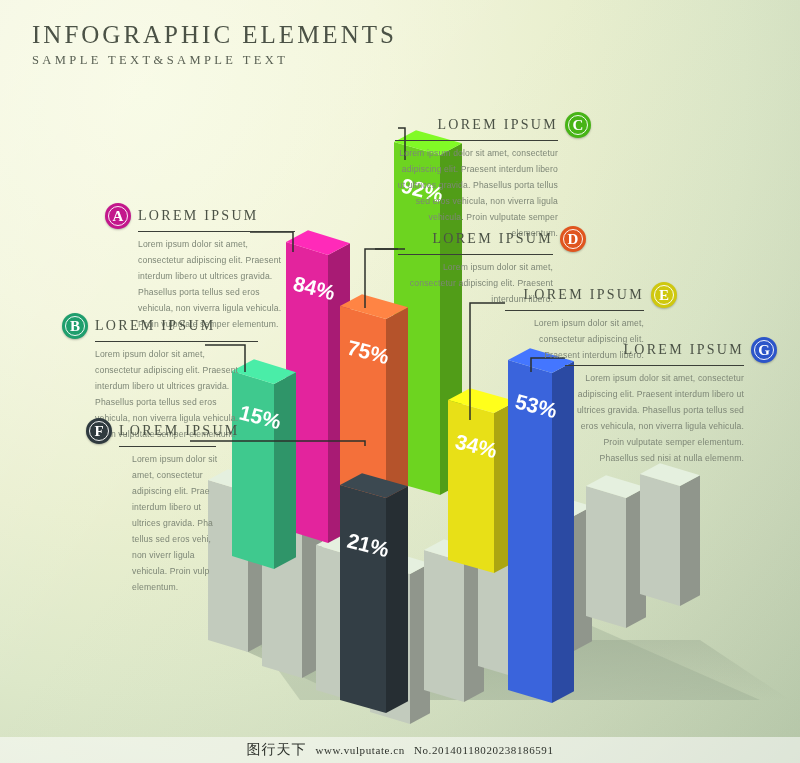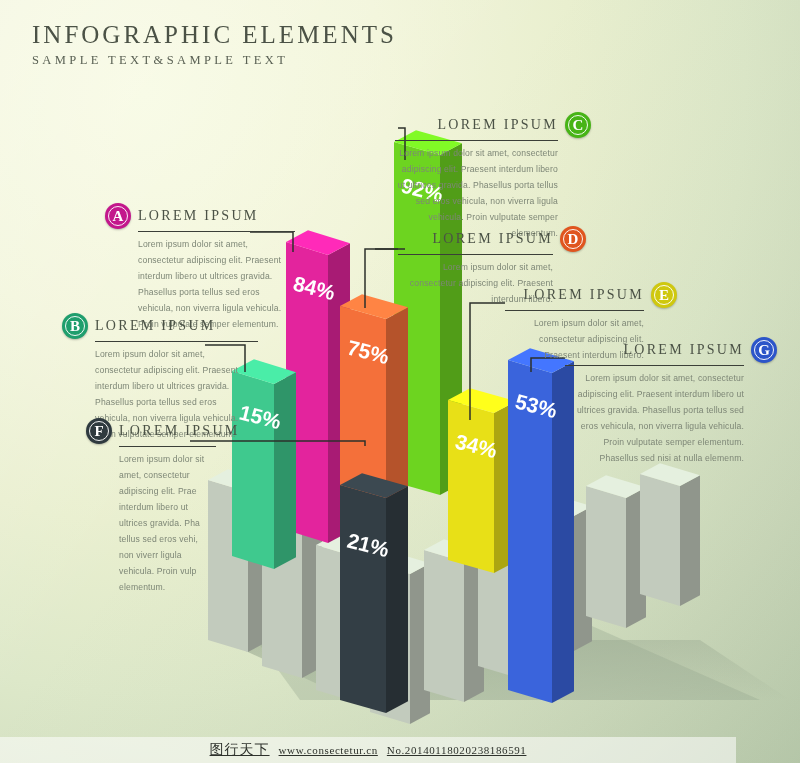--- a/index.html
+++ b/index.html
@@ -61,26 +61,25 @@
   
   #chart{position:absolute;left:0;top:0;z-index:3;}
   .pct{
     font-family:"Liberation Sans", sans-serif;
     font-weight:bold;fill:#ffffff;font-size:21px;letter-spacing:0px;
   }
   .conn{stroke:#2c302b;stroke-width:1.5;fill:none;}
 
   
   .foot{
-    position:absolute;left:0;bottom:0;width:736px;height:26px;z-index:9;
+    position:absolute;left:0;bottom:0;width:800px;height:26px;z-index:9;
     background:rgba(255,255,255,.55);
     display:flex;align-items:center;justify-content:center;gap:9px;
     font-family:"Liberation Serif", serif;font-size:11px;color:#2e322c;
     letter-spacing:.6px;
-    text-decoration:underline;
   }
   .foot .cn{font-size:14px;letter-spacing:1px;}
 </style>
 </head>
 <body>
 
 <div id="stage">
 
   <div class="hdr">
     <div class="t1">INFOGRAPHIC ELEMENTS</div>
@@ -268,34 +267,34 @@
   <div class="cal" style="left:86px;top:418px;width:130px;">
     <div class="head">
       <div class="badge" style="background: rgb(47, 58, 63);">
           <span>F</span>
         </div>
       <div style="flex:1;">
         <div class="ttl">LOREM IPSUM</div>
       </div>
     </div>
     <div class="rule" style="margin-left:33px;"></div>
-    <div class="body" style="margin-left:33px;width:92px;">Lorem ipsum dolor sit amet, consectetur adipiscing elit. Prae interdum libero ut ultrices gravida. Pha tellus sed eros vehi, non viverr ligula vehicula. Proin vulp elementum.</div>
+    <div class="body" style="margin-left:46px;width:92px;">Lorem ipsum dolor sit amet, consectetur adipiscing elit. Prae interdum libero ut ultrices gravida. Pha tellus sed eros vehi, non viverr ligula vehicula. Proin vulp elementum.</div>
   </div>
 
   <div class="cal right" style="left:565px;top:337px;width:212px;">
     <div class="head">
       <div class="badge" style="background: rgb(44, 85, 201);">
           <span>G</span>
         </div>
       <div style="flex:1;">
         <div class="ttl">LOREM IPSUM</div>
       </div>
     </div>
     <div class="rule" style="margin-right:33px;"></div>
     <div class="body" style="margin-right:33px;width:179px;margin-left:auto;">Lorem ipsum dolor sit amet, consectetur adipiscing elit. Praesent interdum libero ut ultrices gravida. Phasellus porta tellus sed eros vehicula, non viverra ligula vehicula. Proin vulputate semper elementum. Phasellus sed nisi at nulla elemenm.</div>
   </div>
 
   <div class="foot">
     <span class="cn">图行天下</span>
-    <span>www.consectetur.cn</span>
+    <span>www.vulputate.cn</span>
     <span>No.20140118020238186591</span>
   </div>
 </div>
 
 </body></html>

